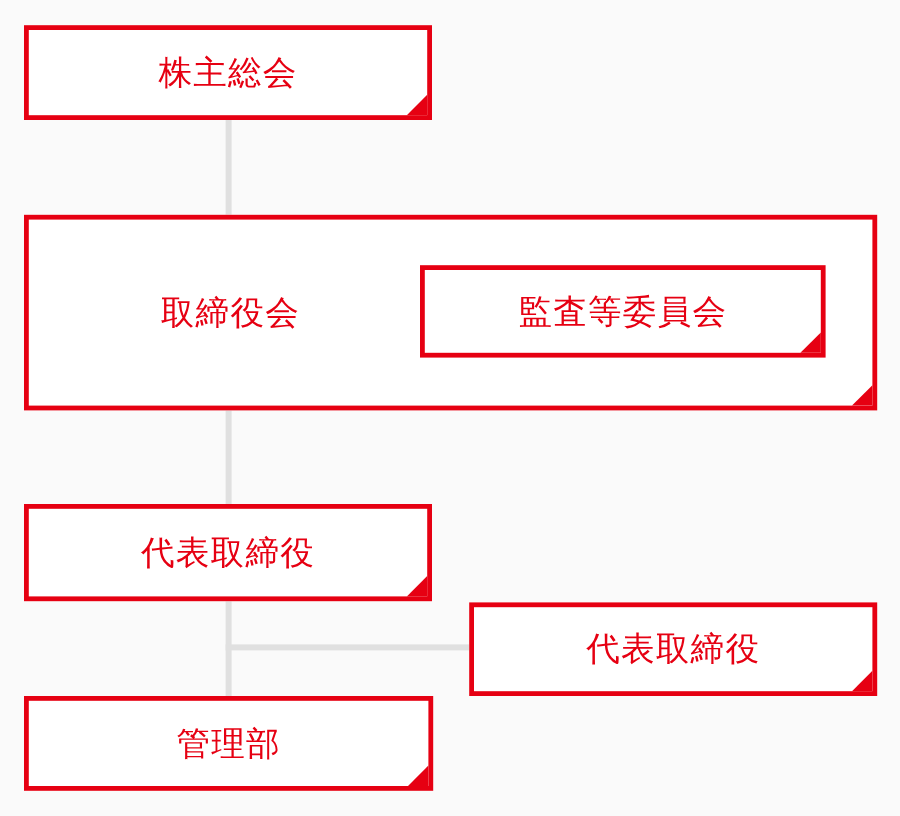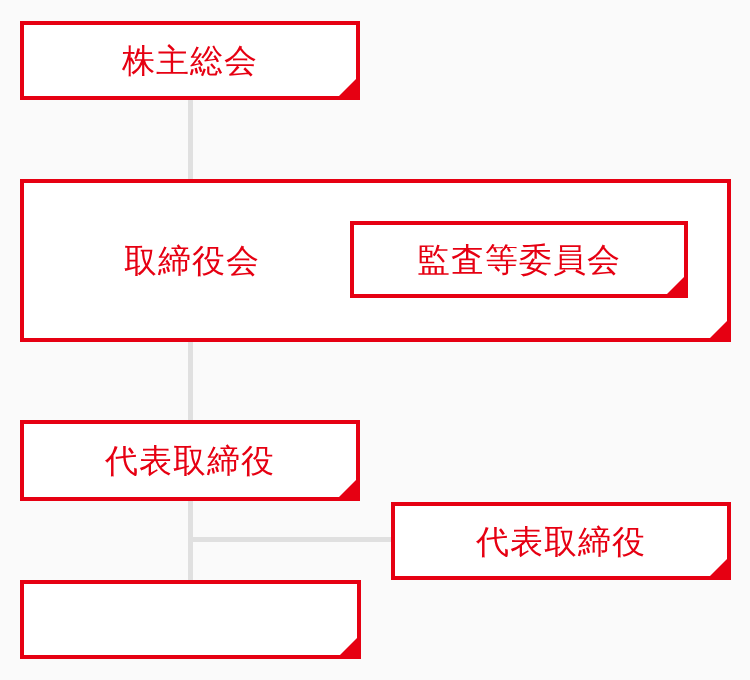--- a/index.html
+++ b/index.html
@@ -25,21 +25,21 @@
     position: absolute;
     box-sizing: border-box;
     background: var(--box-background);
     border: 4px solid var(--accent);
     display: flex;
     align-items: center;
     justify-content: center;
   }
   .node .label {
     color: var(--accent);
-    font-size: 33px;
+    font-size: 28px;
     font-weight: 500;
     letter-spacing: 1px;
     white-space: nowrap;
     line-height: 1;
   }
   .corner {
     position: absolute;
     right: 0;
     bottom: 0;
     width: 0;
@@ -101,16 +101,17 @@
     <span class="label">代表取締役</span>
     <span class="corner"></span>
   </div>
 
   <div class="node node-internal-audit">
     <span class="label">代表取締役</span>
     <span class="corner"></span>
   </div>
 
   <div class="node node-admin">
+    <span class="label">管理部</span>
     <span class="corner"></span>
   </div>
 
 </div>
 
 </body></html>

